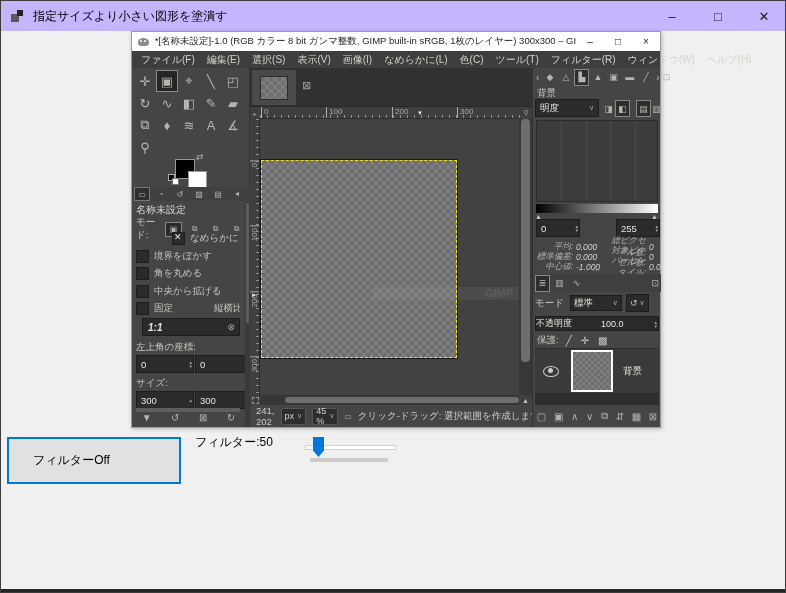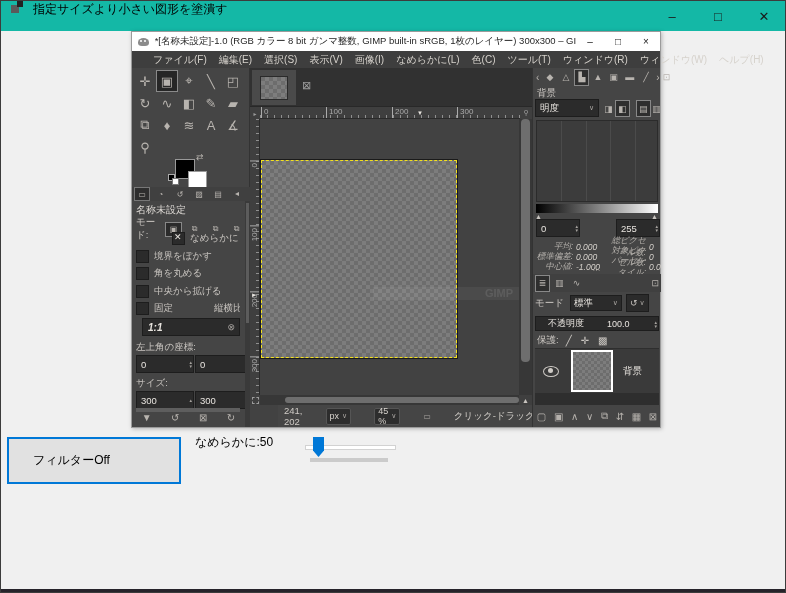--- a/index.html
+++ b/index.html
@@ -1,41 +1,41 @@
 <!DOCTYPE html>
 <html><head>
 <meta charset="utf-8">
 <style>
   html,body{margin:0;padding:0;background:#9a9a9a;}
   #stage{position:relative;width:786px;height:593px;background:#f0f0f0;
          font-family:"Liberation Sans",sans-serif;overflow:hidden;
          border:1px solid #3c3c3c;box-sizing:border-box;}
   .abs{position:absolute;}
   
-  .win-titlebar{left:0;top:0;width:786px;height:30px;background:#14b8a6;display:flex;}
+  .win-titlebar{left:0;top:0;width:786px;height:30px;background:#c4b5fd;display:flex;align-items:center;}
   .win-icon{width:13px;height:13px;margin-left:10px;position:relative;}
   .win-icon::before{content:"";position:absolute;left:0;top:4px;width:8px;height:8px;background:#5a5a5a;}
   .win-icon::after{content:"";position:absolute;left:6px;top:0;width:6px;height:6px;background:#222;}
   .win-title{margin-left:9px;font-size:12px;color:#000;}
   .win-controls{margin-left:auto;display:flex;height:30px;}
   .win-ctl{width:46px;height:30px;display:flex;align-items:center;justify-content:center;
            font-size:13px;color:#1a1a1a;}
   
   #gimp{left:130px;top:30px;width:528px;height:395px;background:#454545;
         border:1px solid #9b9b9b;box-sizing:content-box;box-shadow:1px 1px 4px rgba(0,0,0,.25);
         font-size:10px;color:#cfcbc6;}
   .g-titlebar{left:0;top:0;width:528px;height:19px;background:#fff;display:flex;align-items:center;color:#222;}
   .wilber{width:11px;height:8px;background:#8b8b8b;border-radius:55% 55% 40% 40%;margin-left:6px;position:relative;}
   .wilber::before{content:"";position:absolute;left:2px;top:2px;width:2px;height:2px;background:#fff;border-radius:50%;}
   .wilber::after{content:"";position:absolute;left:6px;top:2px;width:2px;height:2px;background:#fff;border-radius:50%;}
   .g-title{margin-left:6px;font-size:9.5px;white-space:nowrap;overflow:hidden;color:#1f1f1f;}
   .g-controls{margin-left:auto;display:flex;}
   .g-ctl{width:28px;height:19px;display:flex;align-items:center;justify-content:center;font-size:10px;color:#222;}
   .g-menubar{left:0;top:19px;width:528px;height:17px;background:#3e3e3e;display:flex;align-items:center;
-             gap:2px;padding-left:16px;box-sizing:border-box;}
+             gap:2px;padding-left:4px;box-sizing:border-box;}
   .menu-item{padding:2px 5px;font-size:10px;color:#d6d2cc;white-space:nowrap;}
   
   #leftdock{left:0;top:36px;width:118px;height:359px;background:#454545;border-right:1px solid #333;box-sizing:border-box;}
   .tools{position:absolute;left:2px;top:2px;display:grid;grid-template-columns:repeat(5,22px);grid-auto-rows:22px;}
   .tool{display:flex;align-items:center;justify-content:center;color:#b8b4af;font-size:13px;border:1px solid transparent;}
   .tool.active{background:#262626;border:1px solid #8a8a8a;}
   .swatches{left:36px;top:88px;width:60px;height:42px;}
   .fg-swatch{left:7px;top:3px;width:18px;height:18px;background:#000;border:1px solid #999;}
   .bg-swatch{left:20px;top:15px;width:17px;height:17px;background:#fff;border:1px solid #999;}
   .swap-ic{left:28px;top:-4px;font-size:9px;color:#b8b4af;}
@@ -103,22 +103,22 @@
   .watermark{left:113px;top:168px;width:146px;height:13px;background:rgba(255,255,255,0.05);
              color:rgba(255,255,255,0.10);font-size:11px;font-weight:bold;text-align:right;padding-right:6px;box-sizing:border-box;}
   .vscroll{left:269px;top:51px;width:13px;height:276px;background:#373737;}
   .vscroll-thumb{left:2px;top:0;width:9px;height:243px;background:#6e6e6e;border-radius:4px;}
   .hscroll{left:10px;top:327px;width:259px;height:10px;background:#373737;}
   .hscroll-thumb{left:25px;top:2px;width:234px;height:6px;background:#6e6e6e;border-radius:3px;}
   .qmask{left:0;top:327px;width:10px;height:10px;background:#3f3f3f;display:flex;align-items:center;justify-content:center;}
   .qmask::before{content:"";width:5px;height:5px;border:1px dashed #9c9c9c;}
   .navbtn{left:269px;top:327px;width:13px;height:10px;background:#3f3f3f;color:#c9c5c0;font-size:7px;
           display:flex;align-items:center;justify-content:center;}
-  .statusbar{left:0;top:337px;width:282px;height:22px;background:#454545;display:flex;align-items:center;gap:23px;
-             padding-left:6px;box-sizing:border-box;margin-left:28px;}
+  .statusbar{left:0;top:337px;width:282px;height:22px;background:#454545;display:flex;align-items:center;gap:6px;
+             padding-left:6px;box-sizing:border-box;}
   .status-pos{font-size:9.5px;color:#cfcbc6;width:40px;}
   .dd{height:15px;background:#2d2d2d;border:1px solid #555;border-radius:2px;display:flex;align-items:center;
       padding:0 3px;gap:3px;font-size:9px;color:#d6d2cc;}
   .dd-arrow{font-size:7px;color:#a8a4a0;}
   .status-imgic{font-size:8px;color:#a8a4a0;}
   .status-msg{font-size:9.5px;color:#cfcbc6;white-space:nowrap;}
   
   #rightdock{left:400px;top:36px;width:128px;height:359px;background:#454545;border-left:1px solid #333;box-sizing:border-box;}
   .rdtabs{left:0;top:0;width:128px;height:18px;display:flex;align-items:center;gap:1px;padding-left:1px;box-sizing:border-box;}
   .rdscroll{font-size:10px;color:#b8b4af;padding:0 2px;}
@@ -149,21 +149,21 @@
   .lytabs{left:0;top:206px;width:128px;height:18px;display:flex;align-items:center;gap:2px;padding-left:2px;box-sizing:border-box;background:#404040;}
   .mode-row2{left:2px;top:226px;width:124px;height:18px;display:flex;align-items:center;}
   .mode-lbl2{font-size:9.5px;color:#c9c5c0;}
   .mode-dd{margin-left:6px;width:52px;height:16px;background:#2b2b2b;border:1px solid #1d1d1d;display:flex;align-items:center;
            color:#e8e4df;font-size:9.5px;padding:0 3px;box-sizing:border-box;}
   .mode-dd .dd-arrow{margin-left:auto;}
   .mode-reset{margin-left:4px;height:16px;display:flex;align-items:center;gap:2px;background:#2b2b2b;border:1px solid #1d1d1d;
               padding:0 3px;color:#c9c5c0;font-size:9px;}
   .opacity-row{left:2px;top:248px;width:124px;height:15px;background:#2a2a2a;border:1px solid #1d1d1d;display:flex;
                align-items:center;box-sizing:border-box;color:#e8e4df;font-size:9px;}
-  .opacity-lbl{margin-left:12px;}
+  .opacity-lbl{margin-left:0;}
   .opacity-val{margin-left:auto;margin-right:2px;}
   .locks-row{left:4px;top:266px;display:flex;align-items:center;gap:7px;font-size:9.5px;color:#c9c5c0;}
   .lock-ic{font-size:10px;color:#c9c5c0;}
   .layerlist{left:2px;top:280px;width:124px;height:57px;background:#2e2e2e;}
   .layerrow{left:0;top:1px;width:124px;height:44px;display:flex;align-items:center;background:#3a3a3a;}
   .eye{width:14px;height:9px;border:1px solid #cfcbc6;border-radius:50%;position:relative;margin-left:8px;flex:0 0 auto;}
   .eye::after{content:"";position:absolute;left:4px;top:1px;width:5px;height:5px;background:#cfcbc6;border-radius:50%;}
   .layer-thumb{width:38px;height:38px;border:2px solid #fff;margin-left:12px;flex:0 0 auto;
     background-color:#6d6d6d;
     background-image:linear-gradient(45deg,#7d7d7d 25%,transparent 25%,transparent 75%,#7d7d7d 75%),
@@ -212,21 +212,21 @@
     <div class="abs g-menubar">
 
     <span class="menu-item">ファイル(F)</span>
         <span class="menu-item">編集(E)</span>
         <span class="menu-item">選択(S)</span>
         <span class="menu-item">表示(V)</span>
         <span class="menu-item">画像(I)</span>
         <span class="menu-item">なめらかに(L)</span>
         <span class="menu-item">色(C)</span>
         <span class="menu-item">ツール(T)</span>
-        <span class="menu-item">ウィンドウ(R)</span>
+        <span class="menu-item">フィルター(R)</span>
         <span class="menu-item">ウィンドウ(W)</span>
         <span class="menu-item">ヘルプ(H)</span>
       </div>
 
     <div class="abs" id="leftdock">
 
       <div class="tools">
 
       <span class="tool">
             <span class="tglyph">✛</span>
@@ -567,19 +567,19 @@
           <span class="lybtn">∨</span>
           <span class="lybtn">⧉</span>
           <span class="lybtn">⇵</span>
           <span class="lybtn">▦</span>
           <span class="lybtn">⊠</span>
         </div>
     </div>
   </div>
 
   <button class="abs filter-btn">フィルターOff</button>
-  <span class="abs dot-label">なめらかに:50</span>
+  <span class="abs dot-label">フィルター:50</span>
   <div class="abs slider-groove"></div>
   <div class="abs slider-thumb"></div>
   <div class="abs slider-bar"></div>
 
   <div class="abs bottom-strip"></div>
 </div>
 
 </body></html>

